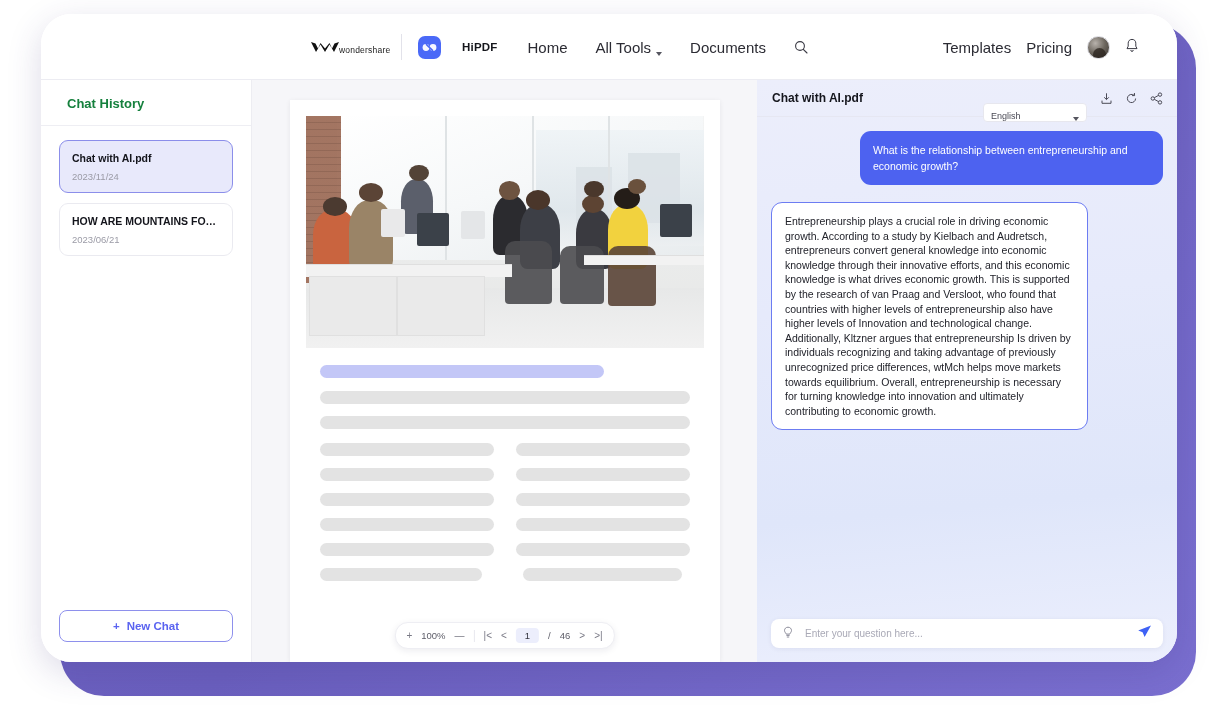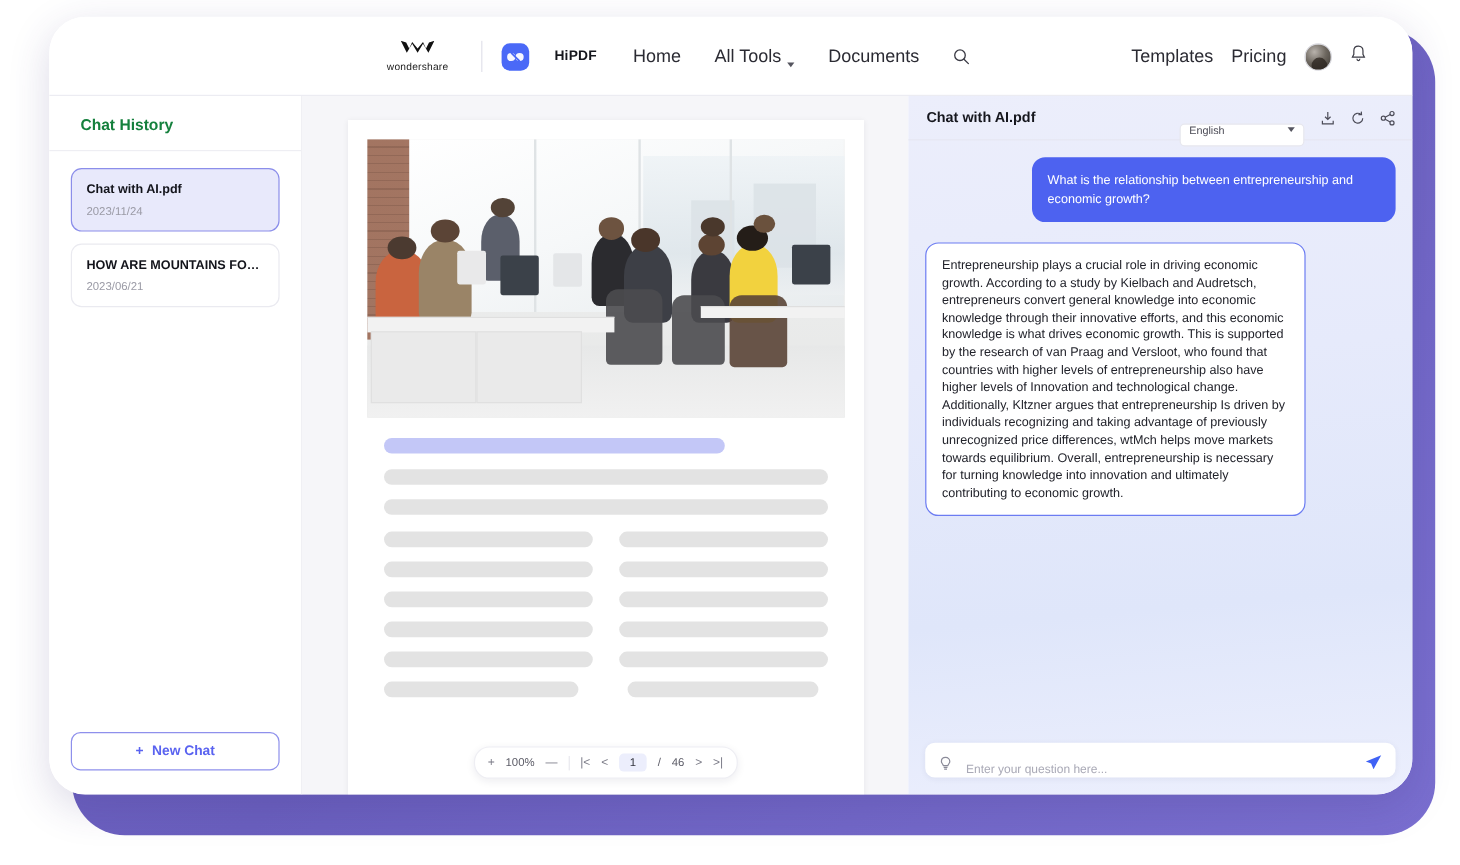--- a/index.html
+++ b/index.html
@@ -19,21 +19,21 @@
     box-shadow:0 10px 34px rgba(60,50,120,.18);
   }
 
   
   .topnav{
     position:absolute;left:0;top:0;width:100%;height:66px;background:#fff;
     border-bottom:1px solid #ececf2;box-sizing:border-box;
     display:flex;align-items:center;
   }
   .nav-center{position:absolute;left:270px;top:0;height:66px;display:flex;align-items:center;gap:0;}
-  .ws-logo{display:flex;flex-direction:column;align-items:center;width:74px;}
+  .ws-logo{display:flex;flex-direction:row;align-items:center;width:74px;}
   .ws-mark{font-size:17px;line-height:10px;color:#111;font-weight:700;letter-spacing:-1px;}
   .ws-mark svg{display:block;}
   .ws-name{font-size:8.5px;color:#1b1b1b;letter-spacing:.2px;margin-top:5px;}
   .nav-sep{width:1px;height:26px;background:#e2e2ea;margin:0 16px;}
   .hipdf{display:flex;align-items:center;gap:21px;}
   .hipdf-badge{
     width:23px;height:23px;border-radius:7px;background:#4a69f7;
     display:flex;align-items:center;justify-content:center;
   }
   .hipdf-name{font-size:11.5px;font-weight:700;color:#15161c;letter-spacing:.2px;}
@@ -115,38 +115,38 @@
     width:420px;position:relative;box-sizing:border-box;
     background:linear-gradient(175deg,#eceefb 0%,#e6eafb 38%,#dfe6fa 72%,#eceffd 100%);
   }
   .chat-head{
     height:37px;display:flex;align-items:center;padding:0 14px 0 15px;box-sizing:border-box;
     border-bottom:1px solid #e6e7f2;
   }
   .chat-title{font-size:12px;font-weight:700;color:#15161d;flex:1;}
   .lang{
     width:104px;height:19px;background:#fff;border:1px solid #e7e7ee;border-radius:4px;
-    display:flex;align-items:flex-start;justify-content:space-between;padding:0 7px;box-sizing:border-box;cursor:pointer;margin-top:28px;
+    display:flex;align-items:flex-end;justify-content:space-between;padding:0 7px;box-sizing:border-box;cursor:pointer;margin-top:28px;
   }
   .lang span{font-size:9px;color:#4a4a55;}
   .head-icons{display:flex;align-items:center;gap:12px;margin-left:13px;}
   .hi{cursor:pointer;display:flex;}
 
   .msgs{position:absolute;left:0;right:0;top:37px;bottom:56px;padding:14px 14px 0 14px;box-sizing:border-box;}
   .q-bubble{
     margin-left:auto;width:303px;background:#4d62f0;border-radius:11px;color:#fff;
     font-size:10.5px;line-height:16px;padding:11px 13px;box-sizing:border-box;
   }
   .a-bubble{
     margin-top:17px;width:317px;background:#fff;border:1px solid #6c7cf2;border-radius:11px;
     color:#22232b;font-size:10.5px;line-height:14.6px;padding:11px 13px;box-sizing:border-box;
   }
   .composer{
     position:absolute;left:14px;right:14px;bottom:14px;height:29px;background:#fff;border-radius:8px;
-    display:flex;align-items:flex-end;padding:0 11px;box-sizing:border-box;gap:9px;
+    display:flex;align-items:center;padding:0 11px;box-sizing:border-box;gap:9px;
     box-shadow:0 1px 5px rgba(40,40,90,.07);
   }
   .composer input{
     flex:1;border:0;outline:0;font-size:10px;color:#2c2d36;font-family:inherit;background:transparent;
   }
   .composer input::placeholder{color:#a9a9b6;}
 </style>
 </head>
 <body>
 

